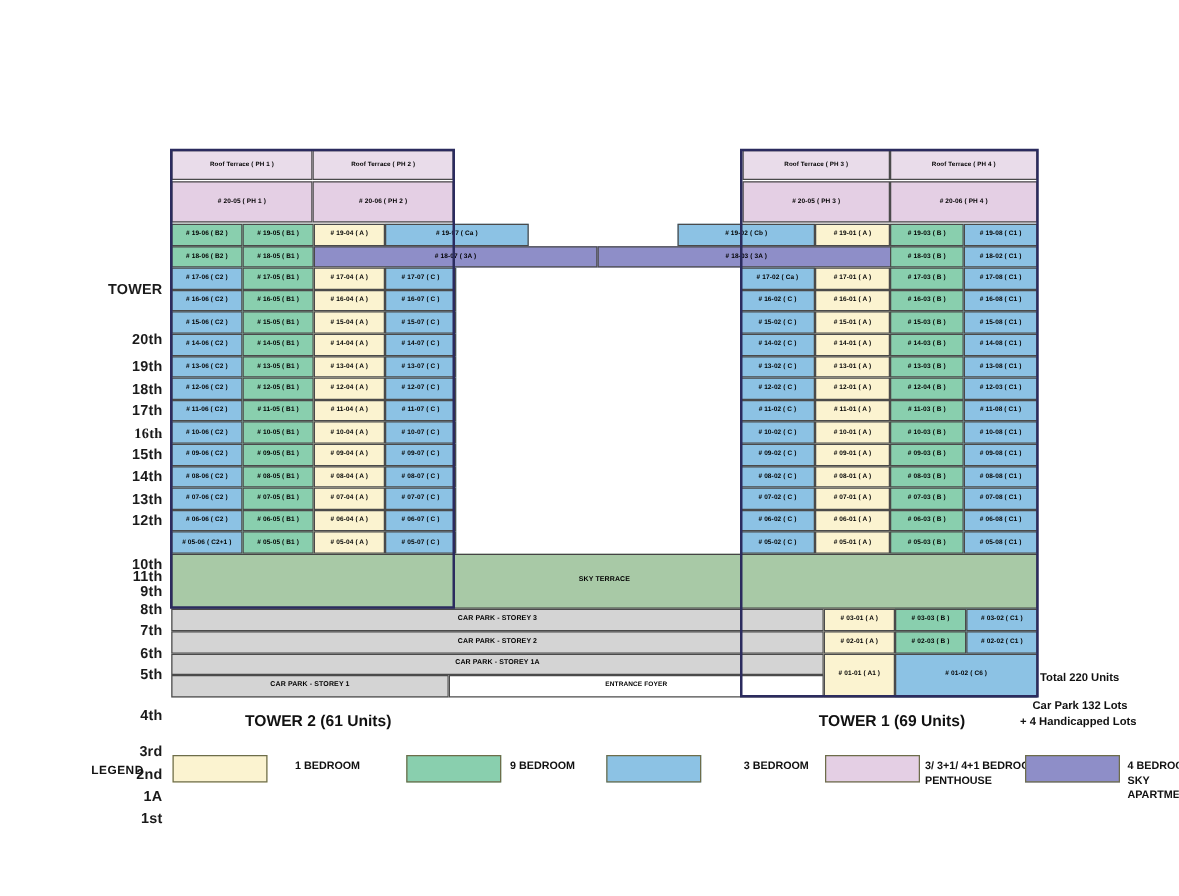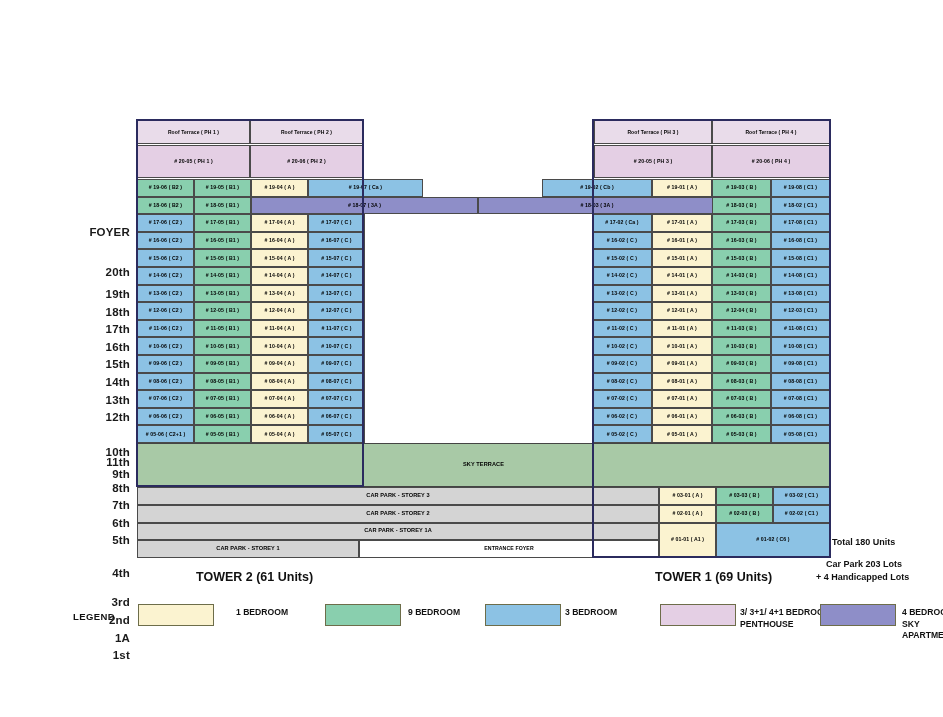--- a/index.html
+++ b/index.html
@@ -94,26 +94,26 @@
     font-size:8.6px;font-weight:700;color:#111;
     line-height:1.35;white-space:pre-line;
   }
 </style>
 </head>
 <body>
 
 <div id="stage">
 
   <div id="floor-col">
-      <div class="floor-label" style="top: 116px;">FOYER</div>
+      <div class="floor-label" style="top: 116px;">TOWER</div>
       <div class="floor-label" style="top: 156px;">20th</div>
       <div class="floor-label" style="top: 178px;">19th</div>
       <div class="floor-label" style="top: 195.6px;">18th</div>
       <div class="floor-label" style="top: 213.2px;">17th</div>
-      <div class="floor-label" style="top: 230.8px;">16th</div>
+      <div class="floor-label" style="top: 230.8px; font-family: Liberation Serif, serif;">16th</div>
       <div class="floor-label" style="top: 248.4px;">15th</div>
       <div class="floor-label" style="top: 266px;">14th</div>
       <div class="floor-label" style="top: 283.6px;">13th</div>
       <div class="floor-label" style="top: 301.2px;">12th</div>
       <div class="floor-label" style="top: 314px; margin-top: 32px;">11th</div>
       <div class="floor-label" style="top: 336.4px;">10th</div>
       <div class="floor-label" style="top: 358px;">9th</div>
       <div class="floor-label" style="top: 371.6px;">8th</div>
       <div class="floor-label" style="top: 389.2px;">7th</div>
       <div class="floor-label" style="top: 406.8px;">6th</div>
@@ -543,37 +543,37 @@
       <div class="cell c-carpark" style="left: 137px; top: 540px; width: 222px; height: 17.5px; font-size: 5.6px;">
         <span>CAR PARK - STOREY 1</span>
       </div>
       <div class="cell c-foyer" style="left: 359px; top: 540px; width: 300px; height: 17.5px; font-size: 5.2px;">
         <span>ENTRANCE FOYER</span>
       </div>
       <div class="blk-border" style="left: 136px; top: 119px; width: 228px; height: 368px;"></div>
       <div class="blk-border" style="left: 592px; top: 119px; width: 239px; height: 438.5px;"></div>
     </div>
 
-  <div class="side-note" id="ann-total" style="left:832px;top:536px;">Total 180 Units</div>
+  <div class="side-note" id="ann-total" style="left:832px;top:536px;">Total 220 Units</div>
 
   <div class="tower-cap" id="ann-t2" style="left:196px;top:570px;">TOWER 2  (61 Units)</div>
 
   <div class="tower-cap" id="ann-t1" style="left:655px;top:570px;">TOWER 1  (69 Units)</div>
 
-  <div class="side-note" id="ann-cp1" style="left:826px;top:558px;">Car Park 203 Lots</div>
+  <div class="side-note" id="ann-cp1" style="left:826px;top:558px;">Car Park 132 Lots</div>
   <div class="side-note" id="ann-cp2" style="left:816px;top:571px;">+ 4 Handicapped Lots</div>
 
   <div id="legend">
     <div class="legend-title">LEGEND</div>
   <div class="legend-swatch" style="left: 78px; background: rgb(251, 243, 208);"></div>
       <div class="legend-text" style="left: 176px;">1 BEDROOM</div>
       <div class="legend-swatch" style="left: 265px; background: rgb(137, 207, 174);"></div>
       <div class="legend-text" style="left: 348px;">9 BEDROOM</div>
       <div class="legend-swatch" style="left: 425px; background: rgb(140, 194, 228);"></div>
-      <div class="legend-text" style="left: 505px;">3 BEDROOM</div>
+      <div class="legend-text" style="left: 535px;">3 BEDROOM</div>
       <div class="legend-swatch" style="left: 600px; background: rgb(228, 207, 228);"></div>
       <div class="legend-text" style="left: 680px;">3/ 3+1/ 4+1 BEDROOM
 PENTHOUSE</div>
       <div class="legend-swatch" style="left: 760px; background: rgb(142, 142, 200);"></div>
       <div class="legend-text" style="left: 842px;">4 BEDROOM
 SKY APARTMENT</div>
     </div>
 
 </div>
 

